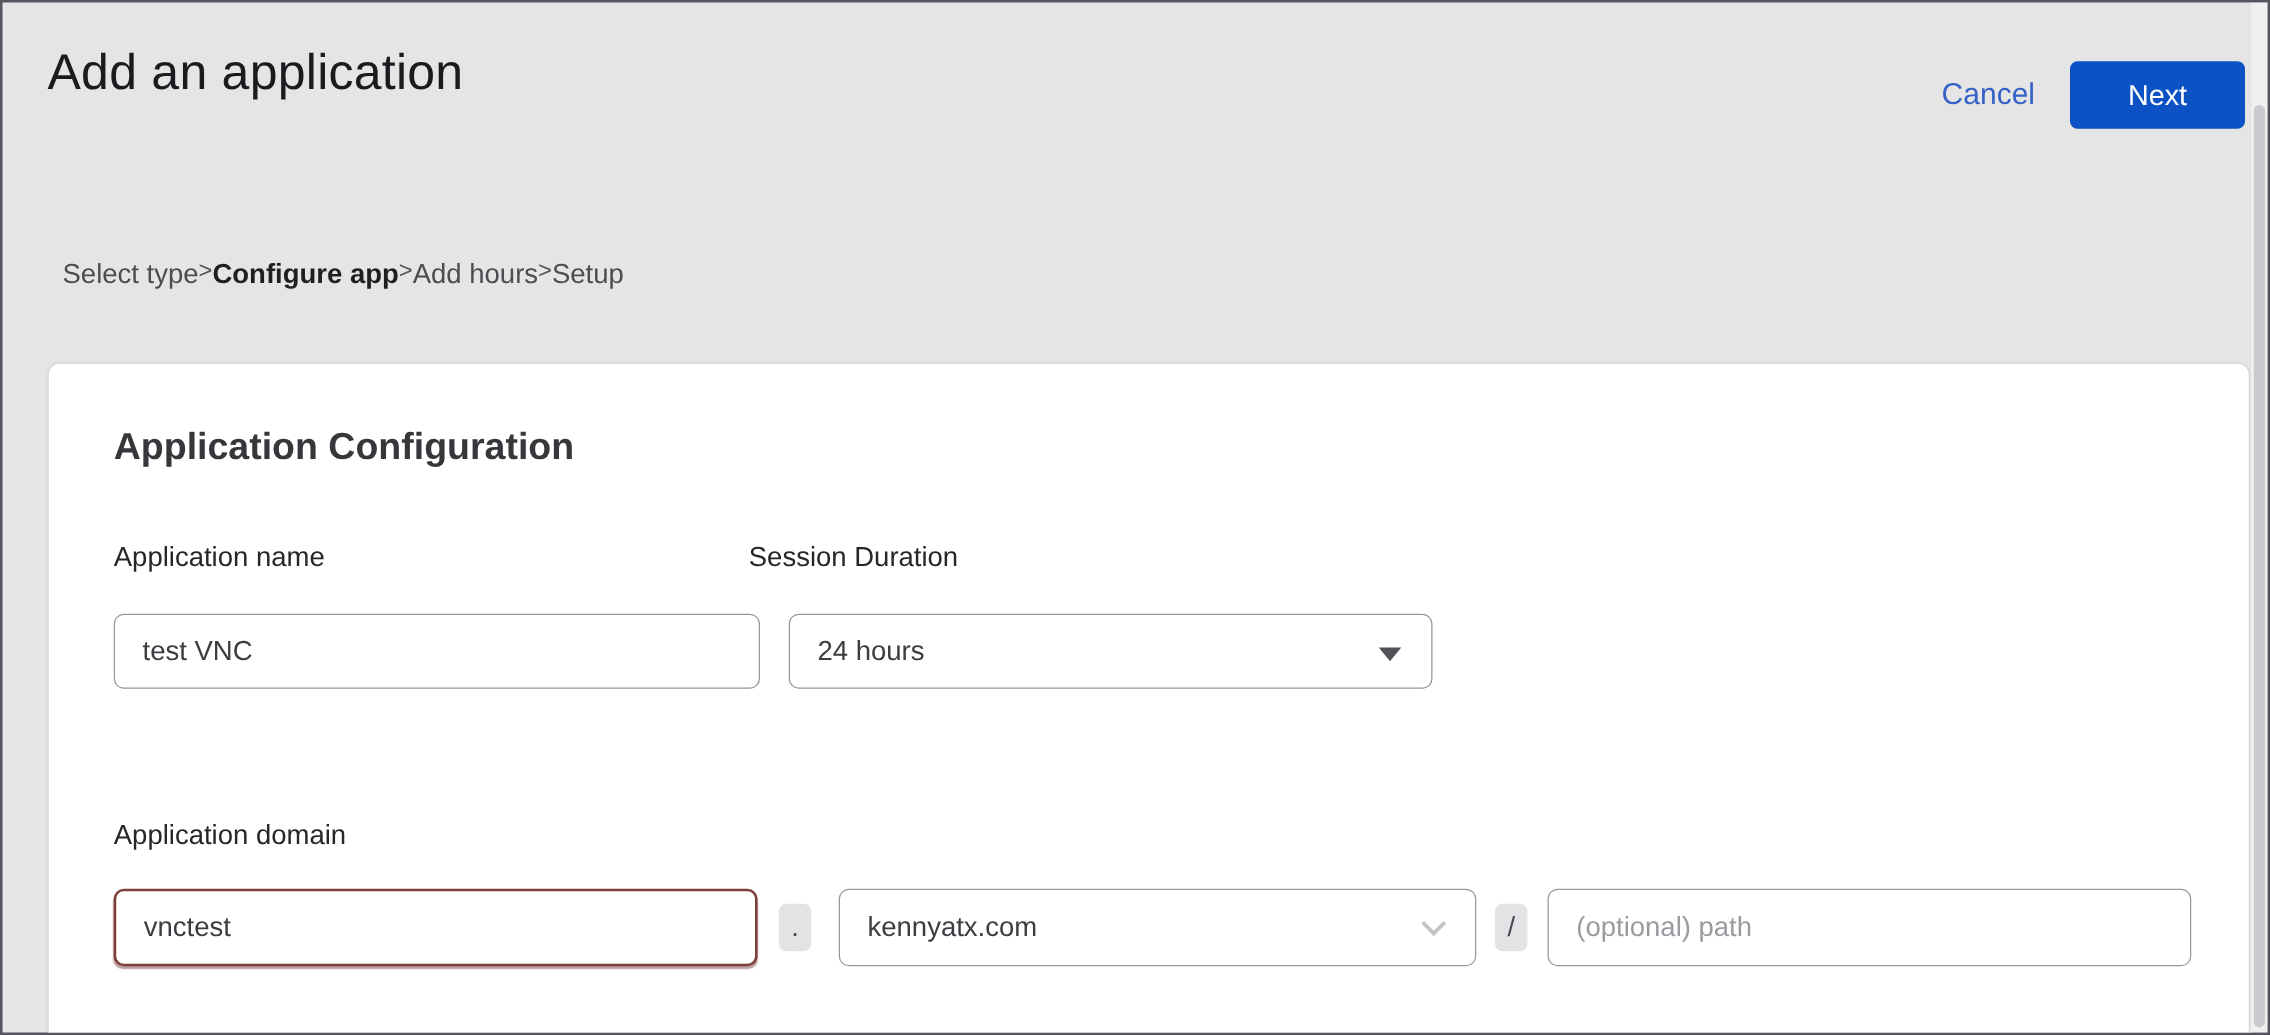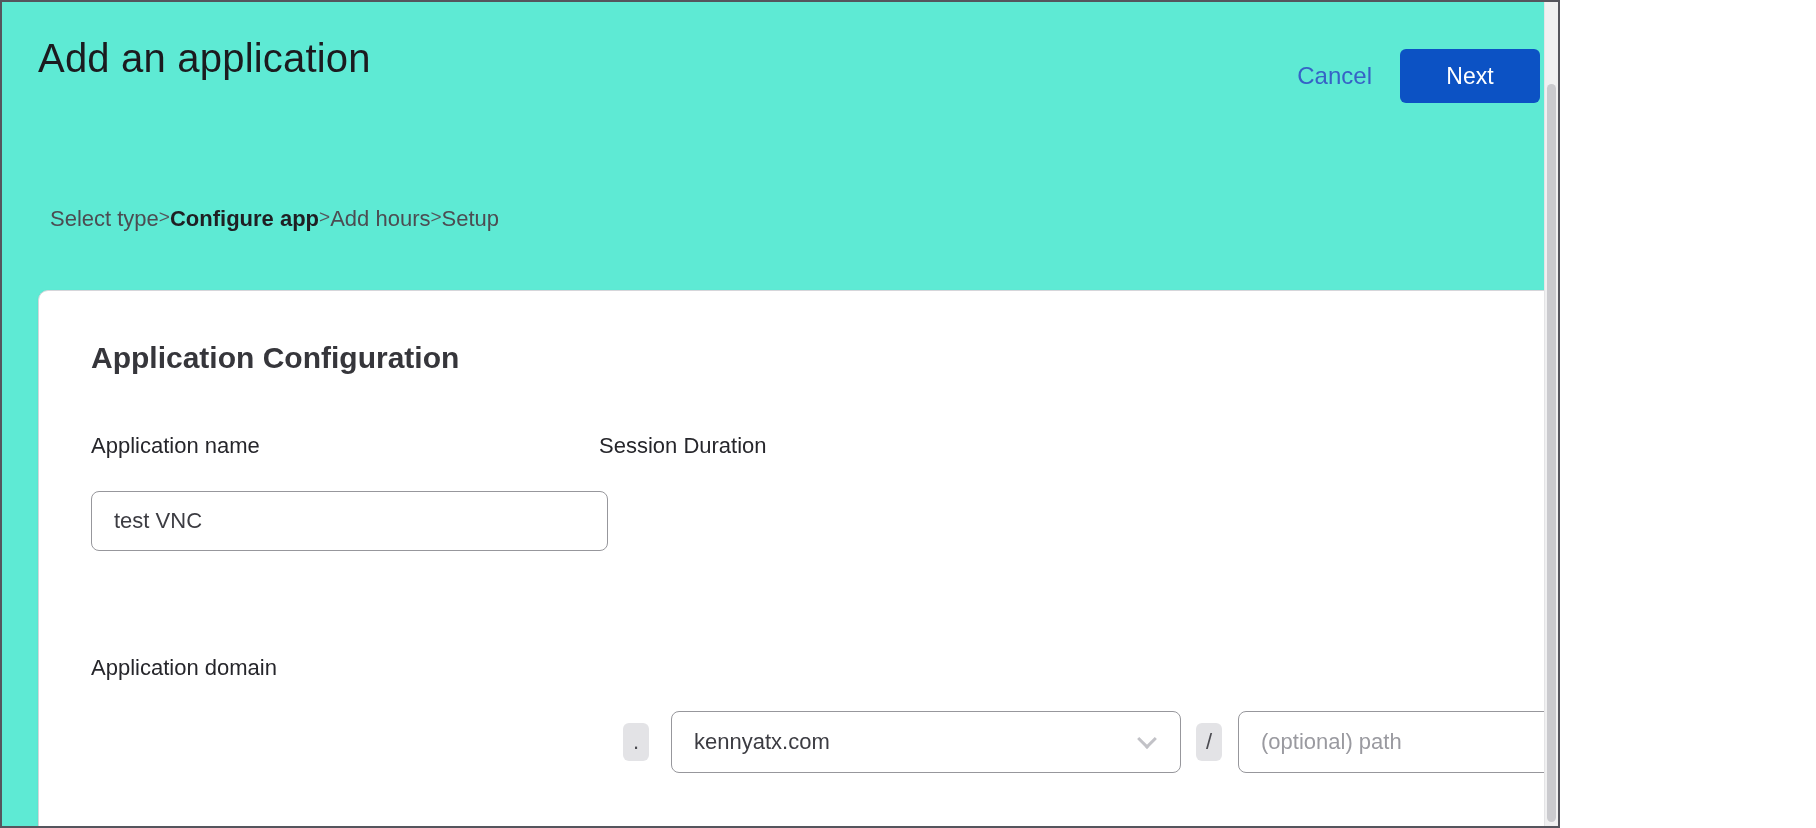--- a/index.html
+++ b/index.html
@@ -1,22 +1,22 @@
 <!DOCTYPE html>
 <html><head>
 <meta charset="utf-8">
 <style>
   * { margin:0; padding:0; box-sizing:border-box; }
   html,body { background:#ffffff; }
   body { font-family:"Liberation Sans", sans-serif; }
 
   .screen {
     position:relative;
-    width:1560px; height:828px;
-    background:#5eead4;
+    width:1816px; height:828px;
+    background:#e5e5e5;
     border:2px solid #55555d;
     overflow:hidden;
   }
 
   
   .page-title {
     position:absolute; left:36px; top:34px;
     font-size:40px; font-weight:400; color:#1b1b1f;
     letter-spacing:0.2px;
   }
@@ -160,23 +160,28 @@
   </div>
 
   <div class="card">
 
     <div class="card-heading">Application Configuration</div>
 
     <div class="field-label lbl-name">Application name</div>
     <input class="text-input inp-name" type="text" value="test VNC" style="">
 
     <div class="field-label lbl-session">Session Duration</div>
+    <div class="select-box sel-session">
+      <span>24 hours</span>
+      <span class="caret-down"></span>
+    </div>
 
     <div class="field-label lbl-domain">Application domain</div>
 
+    <input class="text-input inp-subdomain" type="text" value="vnctest" style="">
 
     <div class="sep-chip chip-dot">.</div>
 
     <div class="select-box sel-domain">
       <span>kennyatx.com</span>
       <span class="chevron-down"></span>
     </div>
 
     <div class="sep-chip chip-slash">/</div>
 

